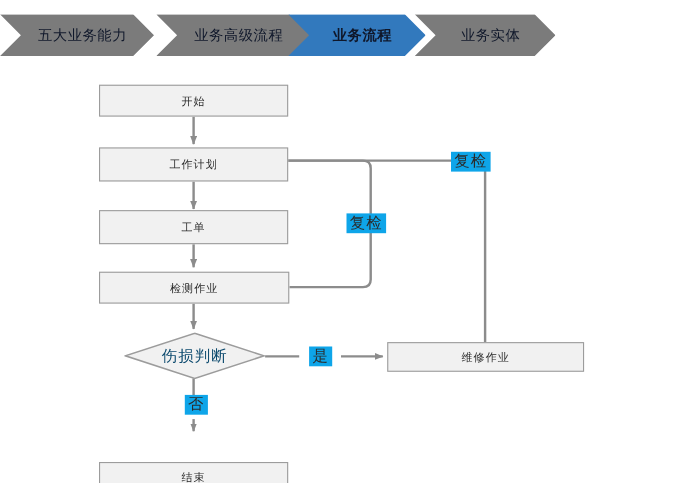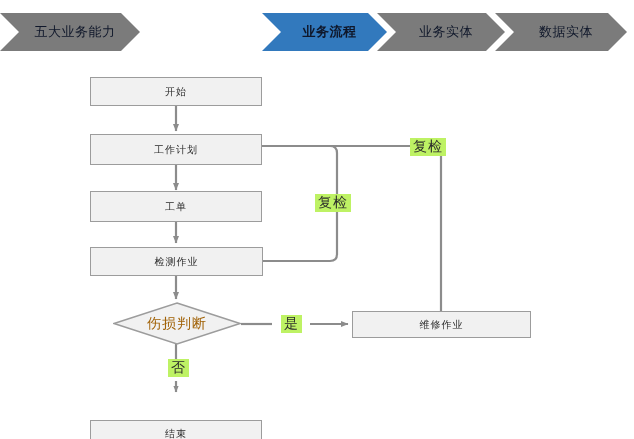--- a/index.html
+++ b/index.html
@@ -83,62 +83,62 @@
   .diamond-wrap svg {
     position: absolute;
     left: 0;
     top: 0;
   }
   .diamond-label {
     position: relative;
     z-index: 2;
     font-size: 14px;
     letter-spacing: 1px;
-    color: #a16207;
+    color: #0c4a6e;
   }
   .edge-label {
     position: absolute;
     font-size: 14px;
     color: #2b2b2b;
     letter-spacing: 1px;
     white-space: nowrap;
     z-index: 4;
-    background: #bef264;
+    background: #0ea5e9;
     padding: 0 3px;
   }
   #connectors {
     position: absolute;
     left: 0;
     top: 0;
     width: 634px;
     height: 439px;
     z-index: 1;
   }
 </style>
 </head>
 <body>
 
 <div id="breadcrumb">
 
   <div class="chev first gray" style="left:0px; width:140px;">
     <span class="chev-label">五大业务能力</span>
   </div>
 
+  <div class="chev mid gray" style="left:142px; width:140px;">
+    <span class="chev-label">业务高级流程</span>
+  </div>
 
   <div class="chev mid active" style="left:262px; width:125px;">
     <span class="chev-label">业务流程</span>
   </div>
 
   <div class="chev mid gray" style="left:377px; width:128px;">
     <span class="chev-label">业务实体</span>
   </div>
 
-  <div class="chev mid gray" style="left:495px; width:132px;">
-    <span class="chev-label">数据实体</span>
-  </div>
 
 </div>
 
 <div id="flow">
 
   <svg id="connectors" viewBox="0 0 634 439" width="634" height="439">
     <defs>
       <marker id="arrow" markerWidth="9" markerHeight="9" refX="7.5" refY="3.2" orient="auto" markerUnits="userSpaceOnUse">
         <path d="M0,0 L8,3.2 L0,6.4 z" fill="#8c8c8c"></path>
       </marker>

